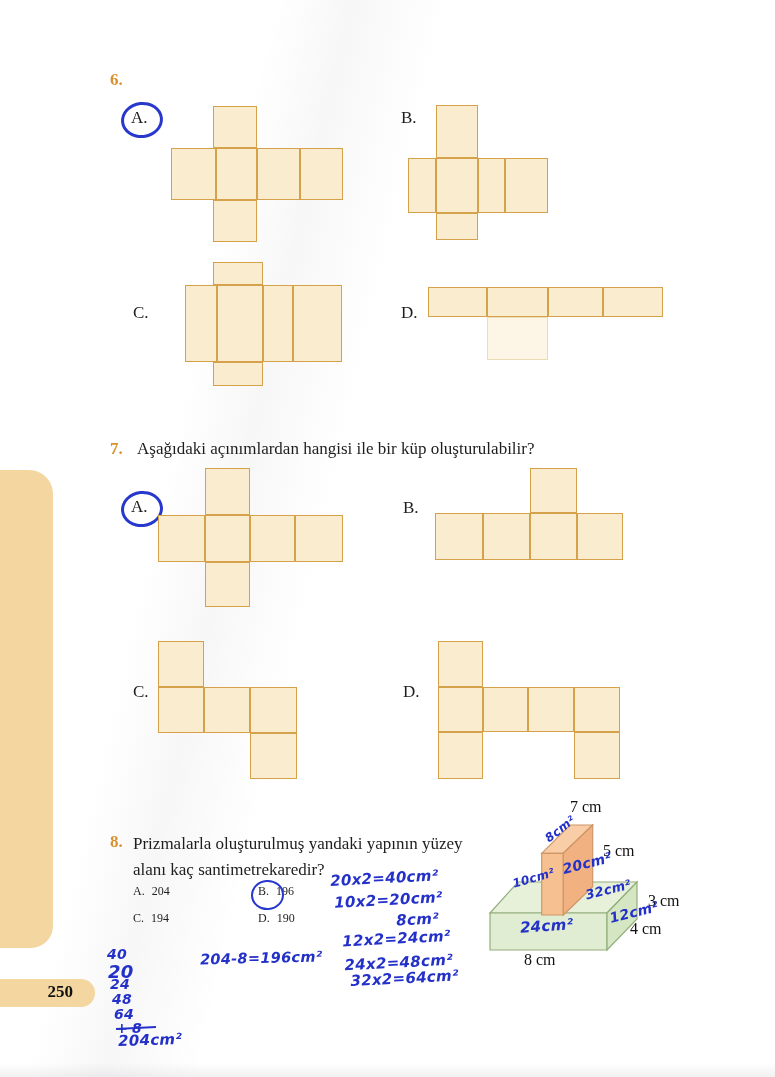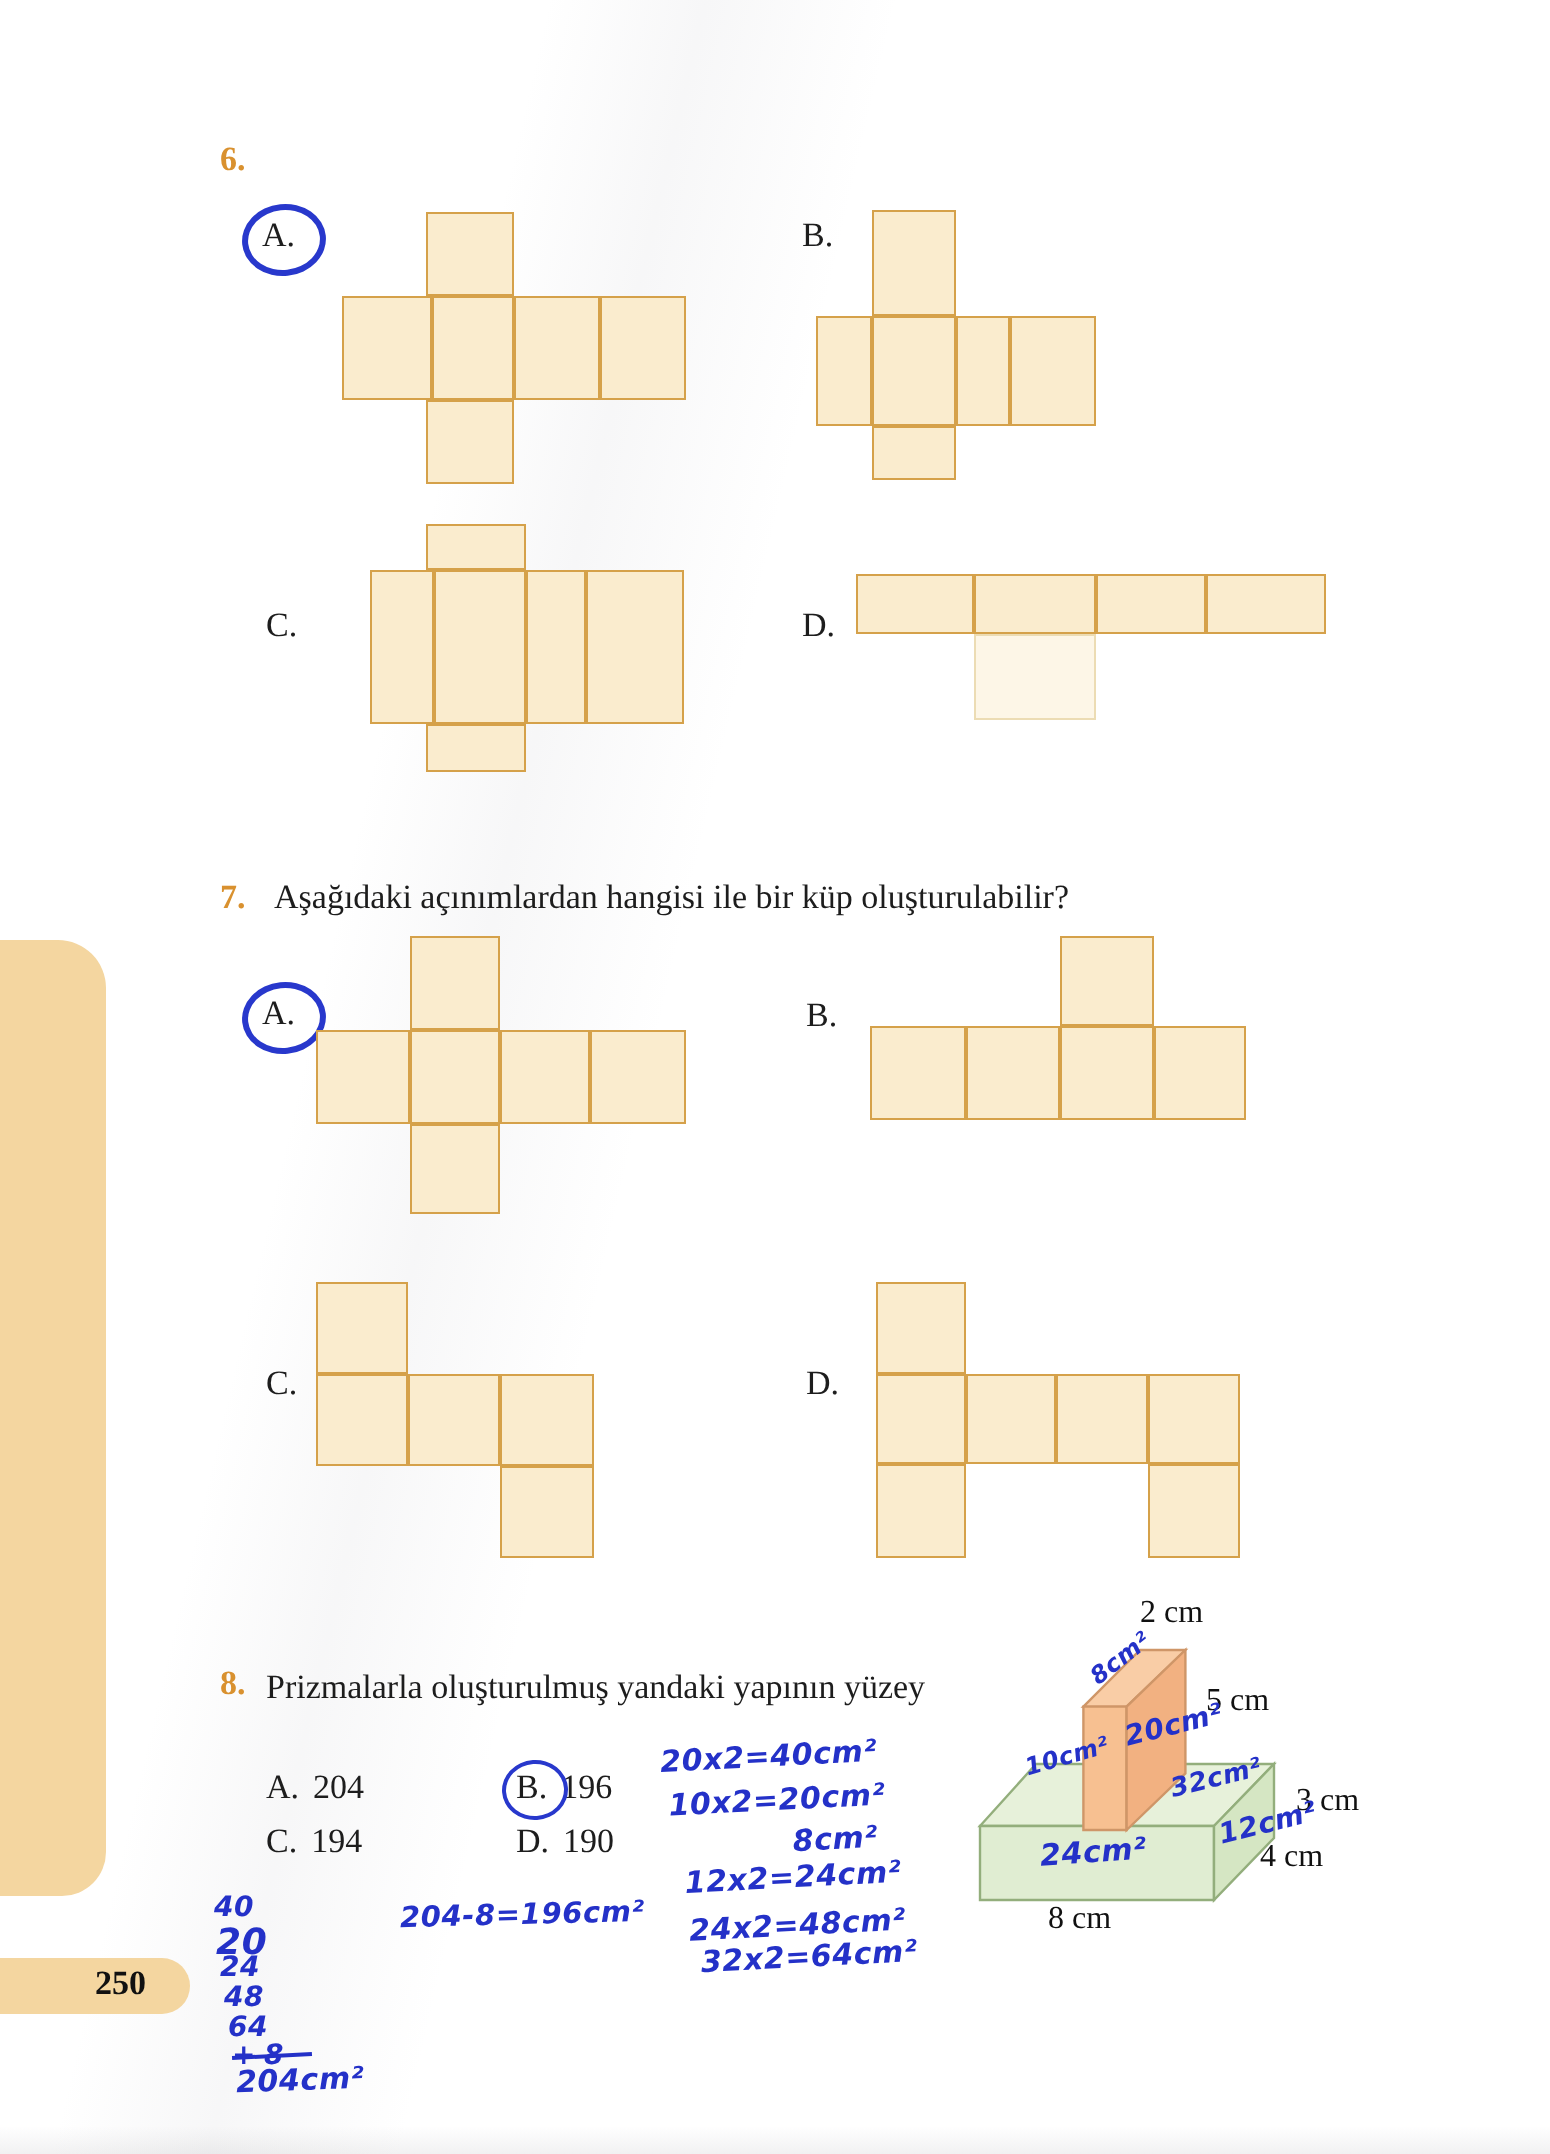--- a/index.html
+++ b/index.html
@@ -27,21 +27,21 @@
   .opt{position:absolute;font-size:17px;color:#1d1d1d;}
   .ans-ellipse{position:absolute;width:36px;height:30px;left:-10px;top:-6px;
     border:3px solid #2838cc;border-radius:50%;transform:rotate(-6deg);}
   .ans-ellipse-sm{position:absolute;width:29px;height:26px;left:-7px;top:-4px;
     border:2.5px solid #2838cc;border-radius:50%;transform:rotate(-4deg);}
 
   .net{position:absolute;}
   .face{position:absolute;background:#faecce;border:1px solid #d5a14a;box-sizing:border-box;}
   .face.faint{background:#fdf6e7;border-color:#ecdcb4;}
 
-  .q8-opt{position:absolute;font-size:17px;}
+  .q8-opt{position:absolute;font-size:12px;}
   .q8-opt .val{margin-left:7px;}
   .q8-opt .circ-wrap{position:relative;display:inline-block;}
 
   .hw{position:absolute;font-family:"DejaVu Sans",sans-serif;font-style:italic;font-weight:bold;
       color:#2431c8;white-space:nowrap;letter-spacing:.3px;}
   #calc-lines{position:absolute;left:333px;top:868px;width:150px;height:130px;transform:rotate(-3deg);}
   #sum-column{position:absolute;left:106px;top:946px;width:90px;height:110px;}
   #sum-underline{position:absolute;left:10px;top:81px;width:40px;border-top:2.5px solid #2431c8;transform:rotate(-3deg);}
   #subtraction{left:200px;top:950px;font-size:14.5px;transform:rotate(-1.5deg);}
 
@@ -155,20 +155,21 @@
         <div class="face" style="left: 90px; top: 46px; width: 46px; height: 45px;"></div>
         <div class="face" style="left: 136px; top: 46px; width: 46px; height: 45px;"></div>
         <div class="face" style="left: 0px; top: 91px; width: 45px; height: 47px;"></div>
         <div class="face" style="left: 136px; top: 91px; width: 46px; height: 47px;"></div>
       </div>
     </div>
 
   <div class="q-number" style="left:110px;top:832px;">8.</div>
   <div class="q8-text" style="left:133px;top:831px;">
     <div style="white-space:nowrap;">Prizmalarla oluşturulmuş yandaki yapının yüzey</div>
+    <div>alanı kaç santimetrekaredir?</div>
   </div>
 
   <div class="q8-opt" style="left:133px;top:884px;">
     <span>A.</span><span class="val">204</span>
   </div>
   <div class="q8-opt" style="left:258px;top:884px;">
     <span class="circ-wrap"><span class="ans-ellipse-sm"></span><span>B.</span></span><span class="val">196</span>
   </div>
   <div class="q8-opt" style="left:133px;top:911px;">
     <span>C.</span><span class="val">194</span>
@@ -203,21 +204,21 @@
       <g id="figure-polys">
           <polygon points="2,120 30,89 149,89 119,120" fill="#e7f1da" stroke="#93ae7c" stroke-width="1.2"></polygon>
           <polygon points="2,120 119,120 119,157 2,157" fill="#e0edd2" stroke="#93ae7c" stroke-width="1.2"></polygon>
           <polygon points="119,120 149,89 149,126 119,157" fill="#d5e6c3" stroke="#93ae7c" stroke-width="1.2"></polygon>
           <polygon points="53.7,60.3 82,32 104.7,32 75.3,60.3" fill="#f9cda6" stroke="#cf9668" stroke-width="1.2"></polygon>
           <polygon points="53.7,60.3 75.3,60.3 75.3,122 53.7,122" fill="#f7c091" stroke="#cf9668" stroke-width="1.2"></polygon>
           <polygon points="75.3,60.3 104.7,32 104.7,93.7 75.3,122" fill="#f2b181" stroke="#cf9668" stroke-width="1.2"></polygon>
         </g>
     </svg>
     <div id="figure-labels">
-        <div class="fig-label" style="left: 82px; top: 5px;">2 cm</div>
+        <div class="fig-label" style="left: 82px; top: 5px;">7 cm</div>
         <div class="fig-label" style="left: 115px; top: 49px;">5 cm</div>
         <div class="fig-label" style="left: 160px; top: 99px;">3 cm</div>
         <div class="fig-label" style="left: 142px; top: 127px;">4 cm</div>
         <div class="fig-label" style="left: 36px; top: 158px;">8 cm</div>
         <div class="hw fig-annot" style="left: 55px; top: 29px; font-size: 12px; transform: rotate(-38deg);">8cm²</div>
         <div class="hw fig-annot" style="left: 74px; top: 62px; font-size: 14px; transform: rotate(-14deg);">20cm²</div>
         <div class="hw fig-annot" style="left: 24px; top: 78px; font-size: 12px; transform: rotate(-16deg);">10cm²</div>
         <div class="hw fig-annot" style="left: 97px; top: 89px; font-size: 13px; transform: rotate(-14deg);">32cm²</div>
         <div class="hw fig-annot" style="left: 121px; top: 111px; font-size: 14px; transform: rotate(-14deg);">12cm²</div>
         <div class="hw fig-annot" style="left: 32px; top: 124px; font-size: 15px; transform: rotate(-4deg);">24cm²</div>

